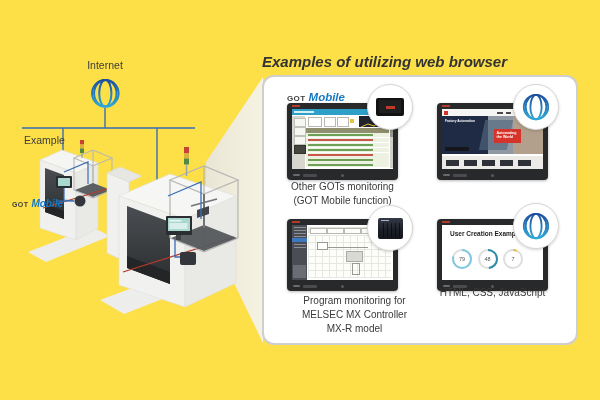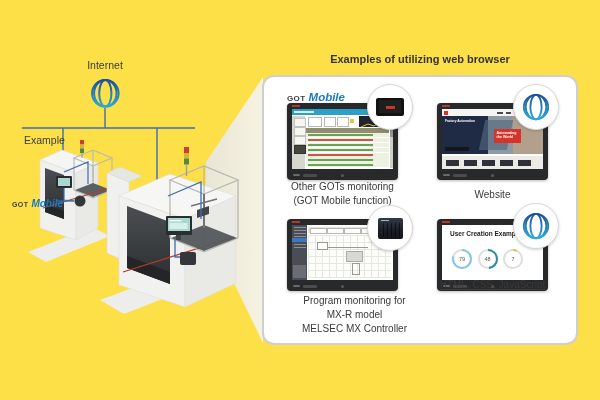--- a/index.html
+++ b/index.html
@@ -4,22 +4,22 @@
 <style>
   html,body{margin:0;padding:0;background:#fff;}
   .stage{position:relative;width:600px;height:400px;background:#fde047;overflow:hidden;
          font-family:"Liberation Sans",sans-serif;color:#3a3a3a;padding-left:37px;}
   .abs{position:absolute;}
   .lbl{font-size:10.5px;color:#3c3c3c;}
 
   
   .panel{position:absolute;left:262px;top:75px;width:316px;height:270px;background:#fff;
          border:2px solid #cfcfcf;border-radius:12px;box-sizing:border-box;z-index:2;}
-  .panel-title{position:absolute;left:262px;top:53px;width:316px;text-align:center;
-               font-size:11px;font-weight:bold;color:#333;z-index:2;}
+  .panel-title{position:absolute;left:262px;top:53px;width:316px;text-align:left;
+               font-size:15px;font-weight:bold;color:#333;z-index:2;font-style:italic;}
 
   
   .tablet{position:absolute;background:#28292b;border-radius:4px;box-shadow:0 1px 3px rgba(0,0,0,.28);z-index:2;}
   .tablet .brand{position:absolute;left:5px;top:2px;width:8px;height:2px;background:#b23a2c;}
   .tablet .screen{position:absolute;left:5px;top:6px;right:5px;bottom:11px;background:#fff;overflow:hidden;}
   .tablet .dash{position:absolute;left:6px;bottom:4px;width:7px;height:2px;background:#6a6a6e;border-radius:1px;}
   .tablet .pill{position:absolute;left:16px;bottom:3.5px;width:14px;height:3px;background:#4b4b4f;border-radius:1px;}
   .tablet .home{position:absolute;left:50%;bottom:3.5px;width:3px;height:3px;margin-left:-1.5px;
                 background:#59595d;border-radius:50%;}
 
@@ -328,23 +328,20 @@
     </div>
     <div class="dash"></div>
       <div class="pill"></div>
       <div class="home"></div>
   </div>
   <div class="badge" style="left:513px;top:84px;">
     <svg width="30" height="30" viewBox="0 0 32 32">
         <use href="#globe"></use>
       </svg>
   </div>
-  <div class="caption" style="left:417px;top:188px;">
-    <div>Website</div>
-  </div>
 
   <div class="tablet" style="left:287px;top:219px;width:111px;height:72px;">
     <div class="brand"></div>
     <div class="screen prog">
       <div class="side">
         <div class="ln" style="top:2px;"></div>
           <div class="ln" style="top:5px;"></div>
         <div class="ln" style="top:8px;"></div>
           <div class="ln" style="top:11px;"></div>
         <div class="sel"></div>
@@ -374,22 +371,22 @@
       <div class="home"></div>
   </div>
   <div class="badge" style="left:367px;top:205px;">
     <div class="plc-device">
       <div class="led"></div>
         <div class="slots"></div>
     </div>
   </div>
   <div class="caption" style="left:279px;top:294px;">
     <div>Program monitoring for</div>
+    <div>MELSEC MX Controller</div>
     <div>MX-R model</div>
-    <div>MELSEC MX Controller</div>
   </div>
 
   <div class="tablet" style="left:437px;top:219px;width:111px;height:72px;">
     <div class="brand"></div>
     <div class="screen ucx">
       <div class="ti">User Creation Example</div>
       <div class="gauges">
         <div class="gauge">
           <svg viewBox="0 0 24 24" width="24" height="24">
             <circle class="track" cx="12" cy="12" r="9"></circle>
@@ -415,17 +412,17 @@
     </div>
     <div class="dash"></div>
       <div class="pill"></div>
       <div class="home"></div>
   </div>
   <div class="badge" style="left:513px;top:203px;">
     <svg width="30" height="30" viewBox="0 0 32 32">
         <use href="#globe"></use>
       </svg>
   </div>
-  <div class="caption" style="left:417px;top:278px;text-decoration:underline;">
+  <div class="caption" style="left:417px;top:286px;">
     <div>HTML, CSS, JavaScript</div>
   </div>
 
 </div>
 
 </body></html>

